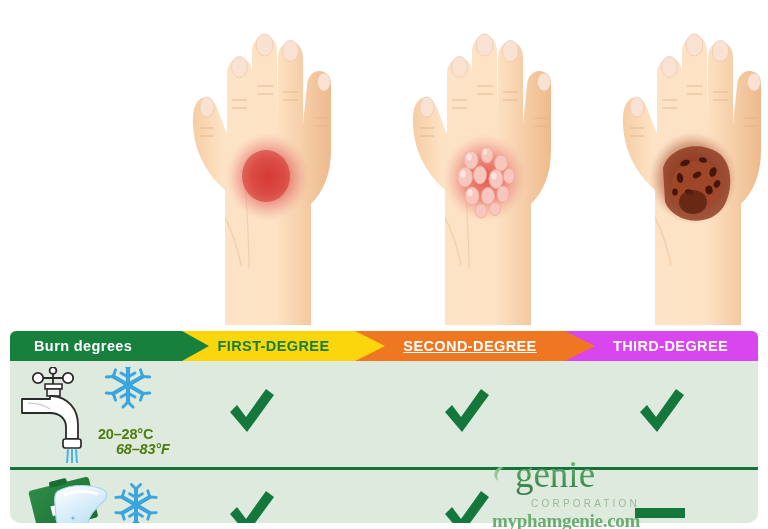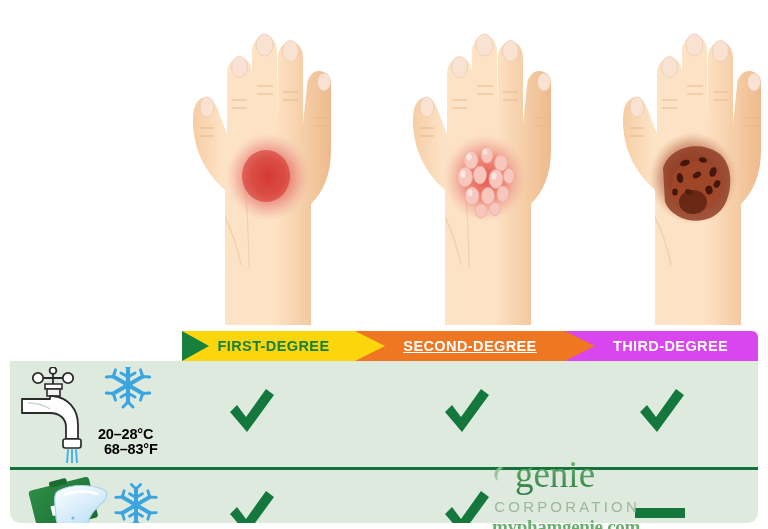--- a/index.html
+++ b/index.html
@@ -40,28 +40,28 @@
     position:absolute; left:0; top:106px; width:748px; height:3px; background:#14713a;
   }
   .cell-mark { position:absolute; }
   .checkmark svg, .dash svg { display:block; }
 
   
   #row1-icons { position:absolute; left:6px; top:6px; width:165px; height:96px; }
   #row2-icons { position:absolute; left:6px; top:112px; width:165px; height:66px; }
 
   .temp-text {
-    position:absolute; font-weight:bold; font-size:14.5px; color:#000000;
+    position:absolute; font-weight:bold; font-size:14.5px; color:#4d7c0f;
     line-height:1.06; letter-spacing:-0.2px; white-space:nowrap;
   }
 
   
   #logo { position:absolute; left:470px; top:455px; width:170px; height:74px; text-align:right; }
   #logo-sub {
-    font-family:"Liberation Sans", sans-serif; font-size:15px; letter-spacing:3.2px;
+    font-family:"Liberation Sans", sans-serif; font-size:10px; letter-spacing:3.2px;
     color:#9bb89b; margin-top:-1px;
   }
   #logo-site {
     font-family:"Liberation Serif", serif; font-weight:bold; font-size:19px;
     color:#69ad6f; letter-spacing:-0.3px; margin-top:1px;
   }
 </style>
 </head>
 <body>
 
@@ -294,20 +294,23 @@
           <ellipse cx="108" cy="202" rx="14" ry="12" fill="#58200e" opacity="0.78"></ellipse>
         </g>
       </svg>
     </div>
   </div>
 
   <div id="table">
 
     <div id="header-row">
 
+      <div class="hdr" style="left:0; width:172px; background:#17803c; border-radius:6px 0 0 0;">
+        <span class="hdr-label" style="color:#ffffff; margin-left:24px;">Burn degrees</span>
+      </div>
 
       <div class="hdr" style="left:172px; width:173px; background:#fbd60c; justify-content:center;">
         <span class="hdr-label" style="color:#17803c; margin-left:10px;">FIRST-DEGREE</span>
       </div>
 
       <div class="hdr" style="left:345px; width:210px; background:#ef7722; justify-content:center;">
         <span class="hdr-label" style="color:#ffffff; margin-left:20px;text-decoration:underline;">SECOND-DEGREE</span>
       </div>
 
       <div class="hdr" style="left:555px; width:193px; background:#d946ef; justify-content:center; border-radius:0 6px 0 0;">
@@ -365,21 +368,21 @@
               <path d="M14.7,8.5 l7,-0.4 M14.7,8.5 l-2.2,6.6"></path>
               <path d="M-14.7,8.5 l-7,-0.4 M-14.7,8.5 l2.2,6.6"></path>
               <path d="M14.7,-8.5 l7,0.4 M14.7,-8.5 l-2.2,-6.6"></path>
               <path d="M0,-8 l-7,-4 M0,-8 l7,-4"></path>
               <path d="M0,8 l-7,4 M0,8 l7,4"></path>
             </g>
             <circle cx="0" cy="0" r="3.4" fill="#3aa5df"></circle>
           </g>
         </svg>
         <div class="temp-text" style="left:82px; top:60px;">20–28°C</div>
-        <div class="temp-text" style="left:88px; top:75px;">68–83°F</div>
+        <div class="temp-text" style="left:100px; top:75px;font-style:italic;">68–83°F</div>
       </div>
 
       <div class="cell-mark checkmark" style="left:215px; top:24px;">
         <svg width="52" height="52" viewBox="0 0 52 52">
           <path d="M5,27 L12,20 L21,32 L41,4 L49,10 L22,47 Z" fill="#14783d"></path>
         </svg>
       </div>
       <div class="cell-mark checkmark" style="left:430px; top:24px;">
         <svg width="52" height="52" viewBox="0 0 52 52">
           <path d="M5,27 L12,20 L21,32 L41,4 L49,10 L22,47 Z" fill="#14783d"></path>

